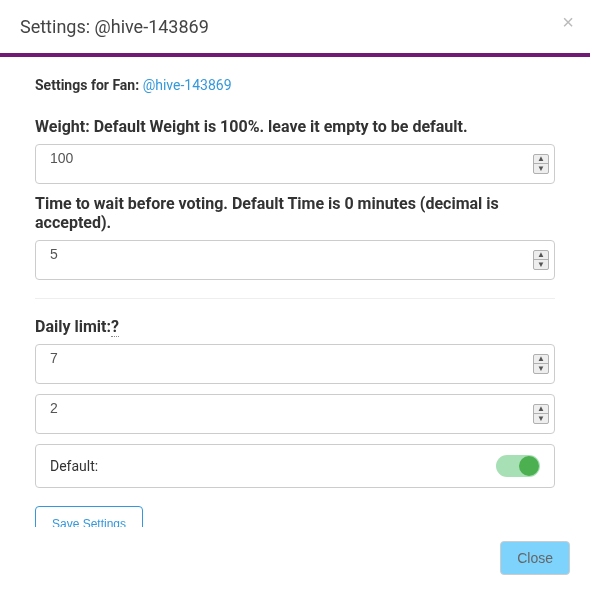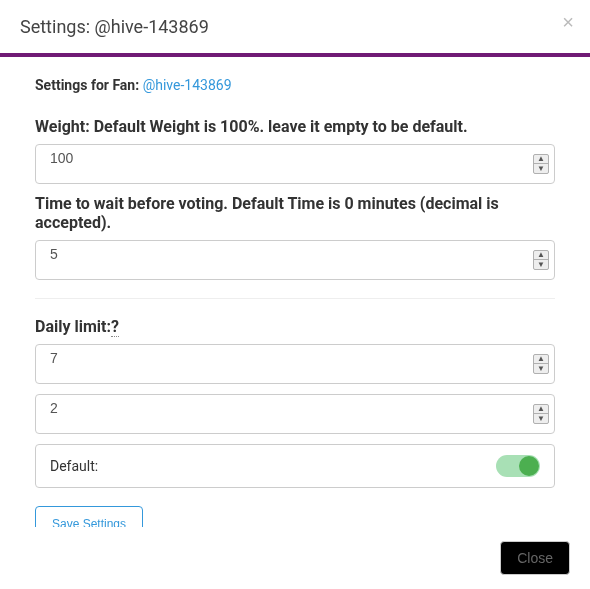--- a/index.html
+++ b/index.html
@@ -155,21 +155,21 @@
     cursor: pointer;
   }
   .modal-footer {
     padding: 14px 20px;
     display: flex;
     justify-content: flex-end;
   }
   .close-btn {
     border: 1px solid #ccc;
     color: #666;
-    background: #000000;
+    background: #7dd3fc;
     border-radius: 4px;
     padding: 8px 16px;
     font-size: 14px;
     cursor: pointer;
   }
 </style>
 </head>
 <body>
 
 <div class="modal">

